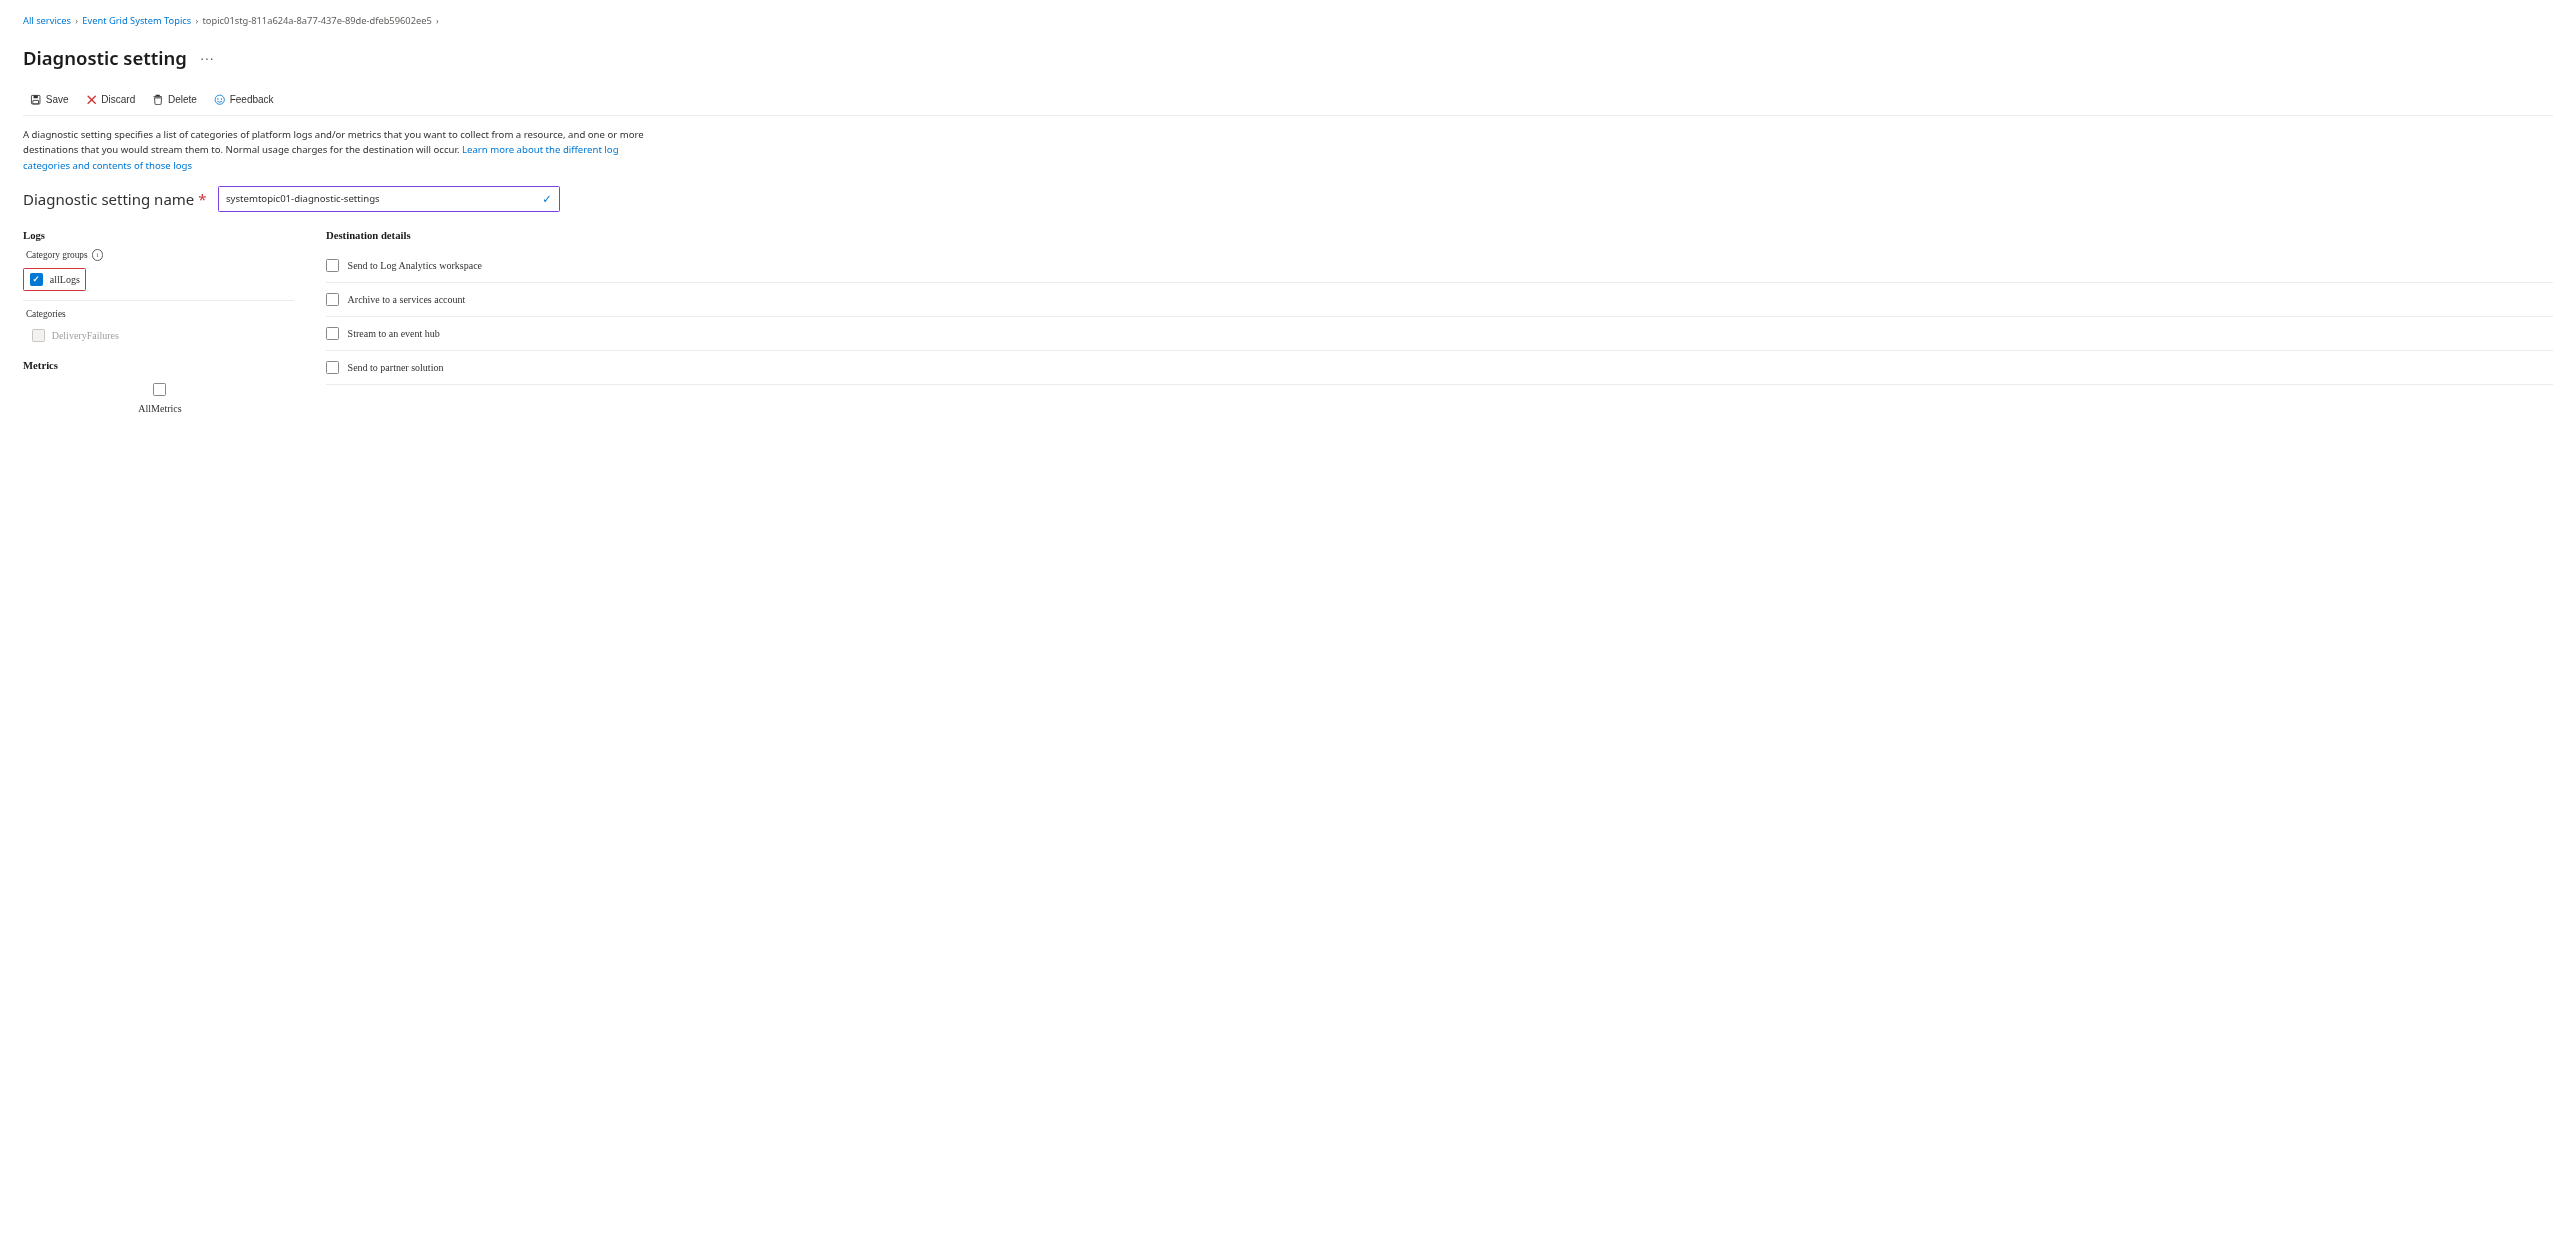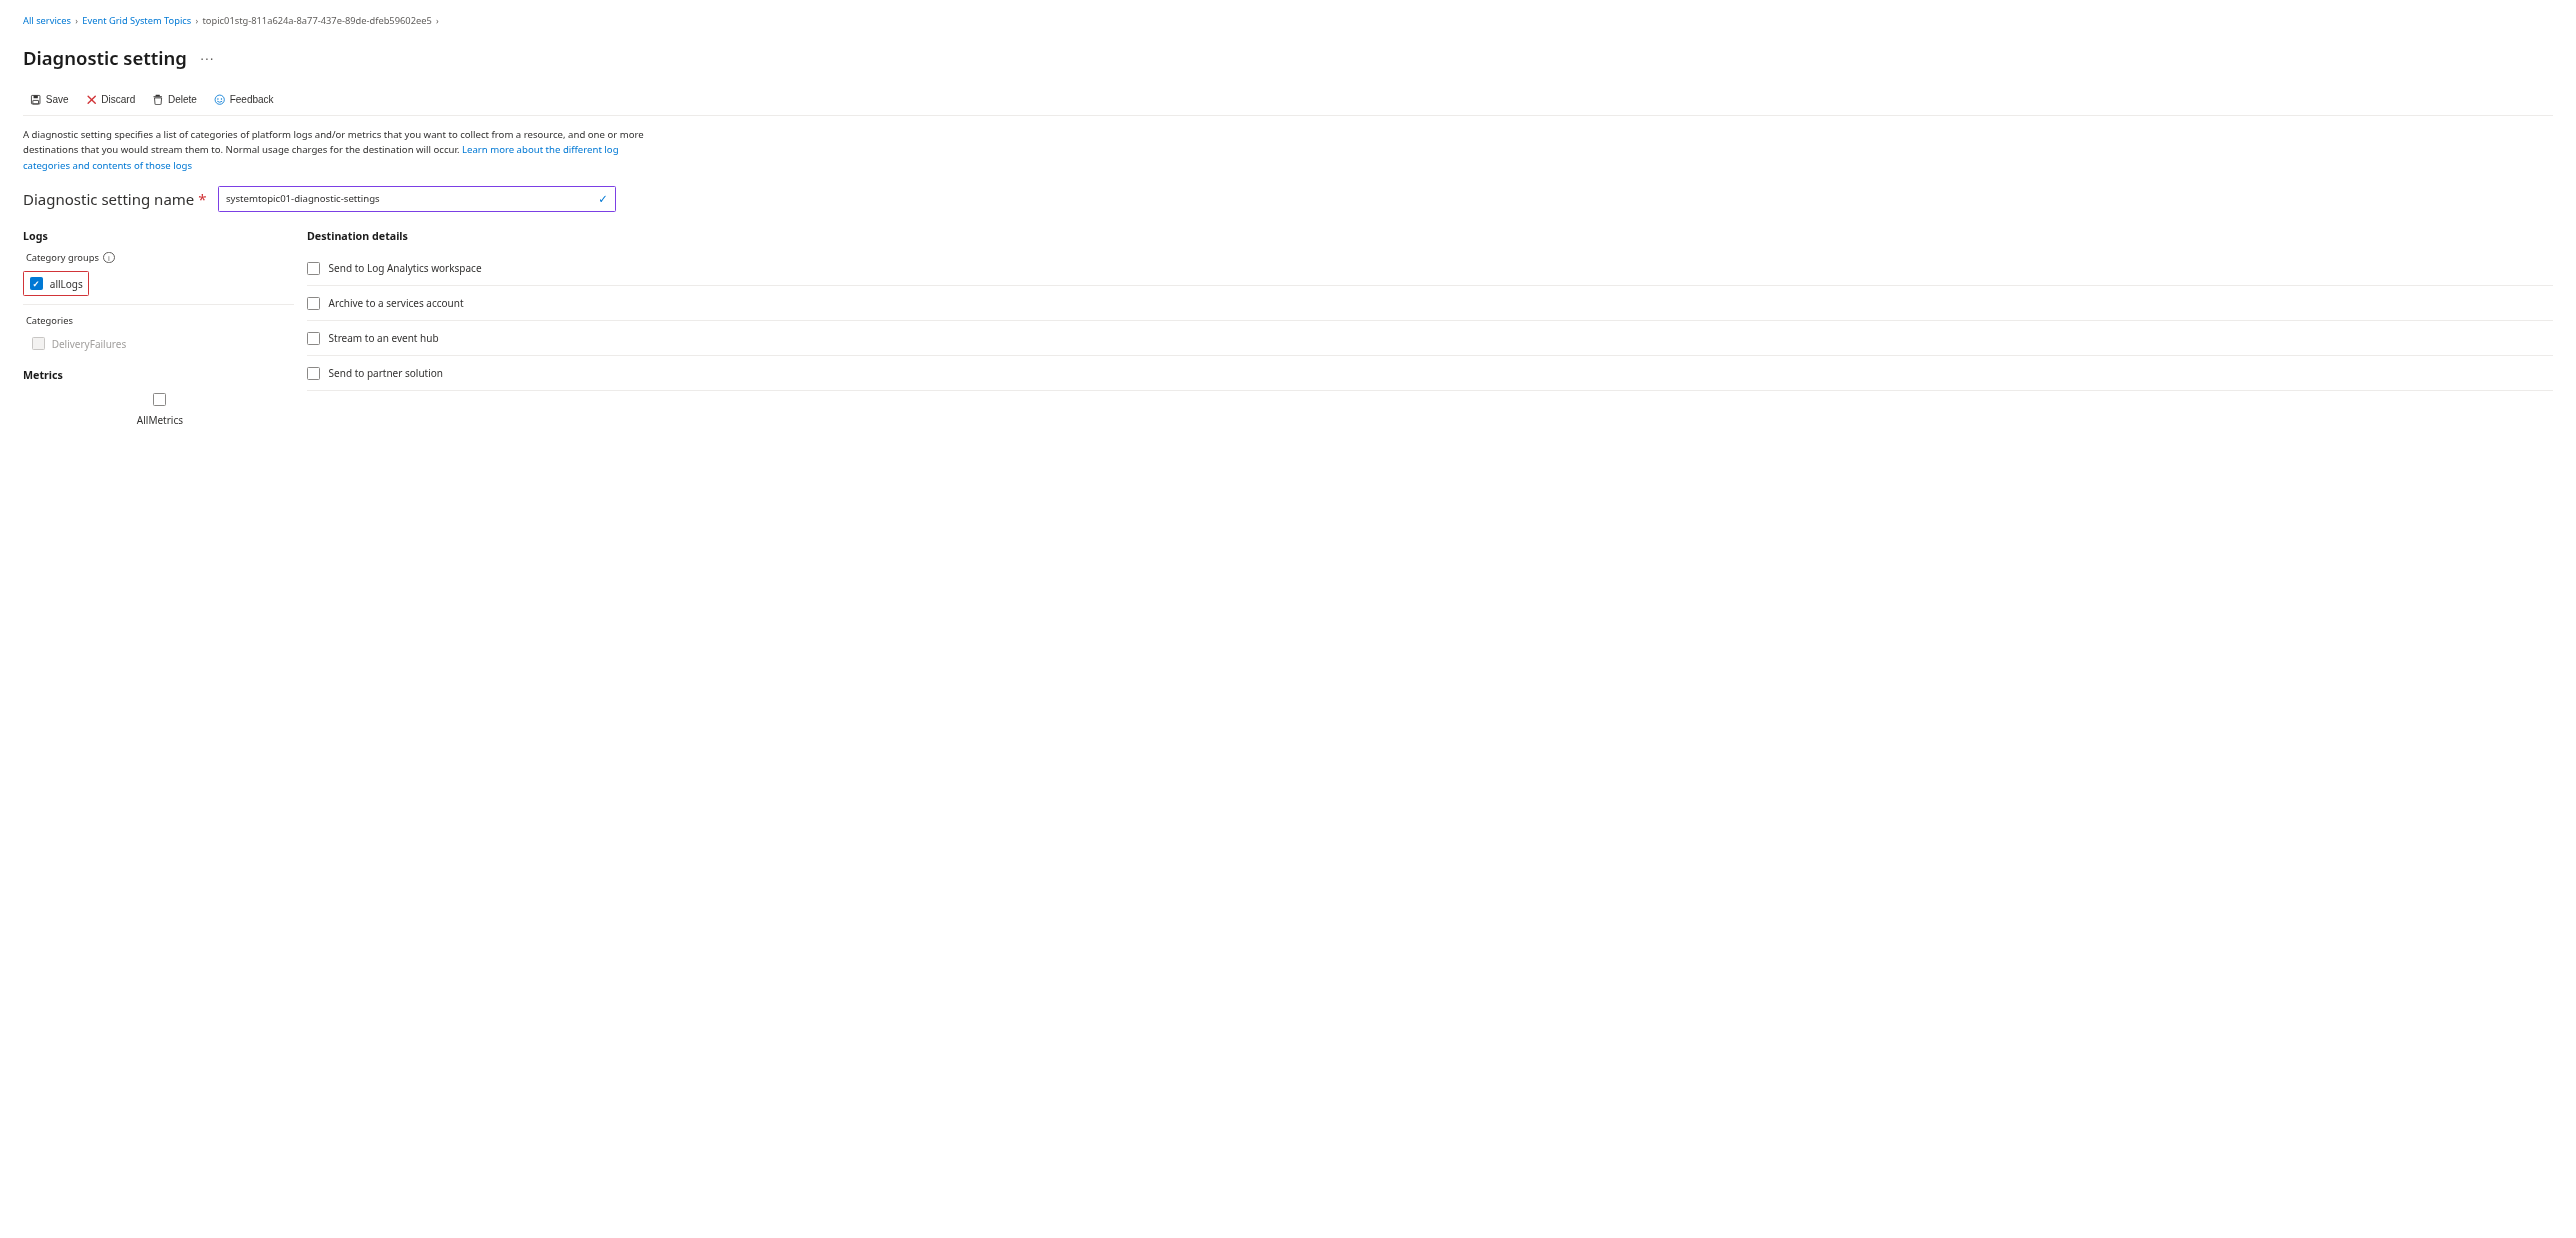--- a/index.html
+++ b/index.html
@@ -105,21 +105,21 @@
       gap: 11.4px;
       margin-bottom: 17px;
     }
     .setting-name-label {
       font-size: 15px;
       color: #323130;
       white-space: nowrap;
     }
     .required-star { color: #d13438; }
     .setting-name-input {
-      width: 398px;
+      width: 342px;
       padding: 4.3px 7.1px;
       border: 1.4px solid #7b3fe4;
       border-radius: 1.4px;
       font-size: 9.6px;
       color: #323130;
       outline: none;
       display: flex;
       align-items: flex-end;
       justify-content: space-between;
       background: #fff;
@@ -128,21 +128,22 @@
       display: flex;
       align-items: center;
       justify-content: space-between;
       width: 100%;
     }
     .checkmark-blue { color: #0078d4; font-size: 11.4px; }
 
     
     .main-layout {
       display: flex;
-      gap: 13px;
+      gap: 32px;
+      font-family: Liberation Serif, serif;
     }
 
     
     .left-panel {
       flex: 0 0 271px;
       min-width: 0;
     }
 
     
     .right-panel {

